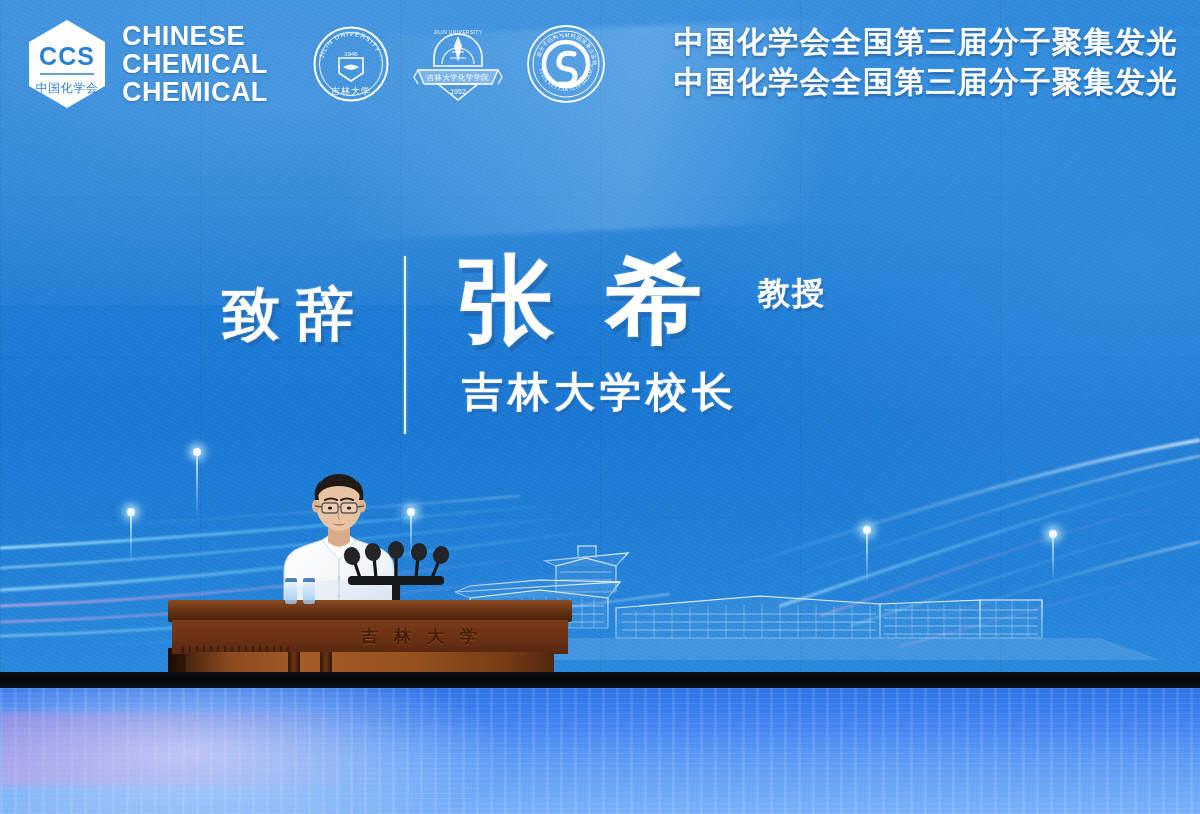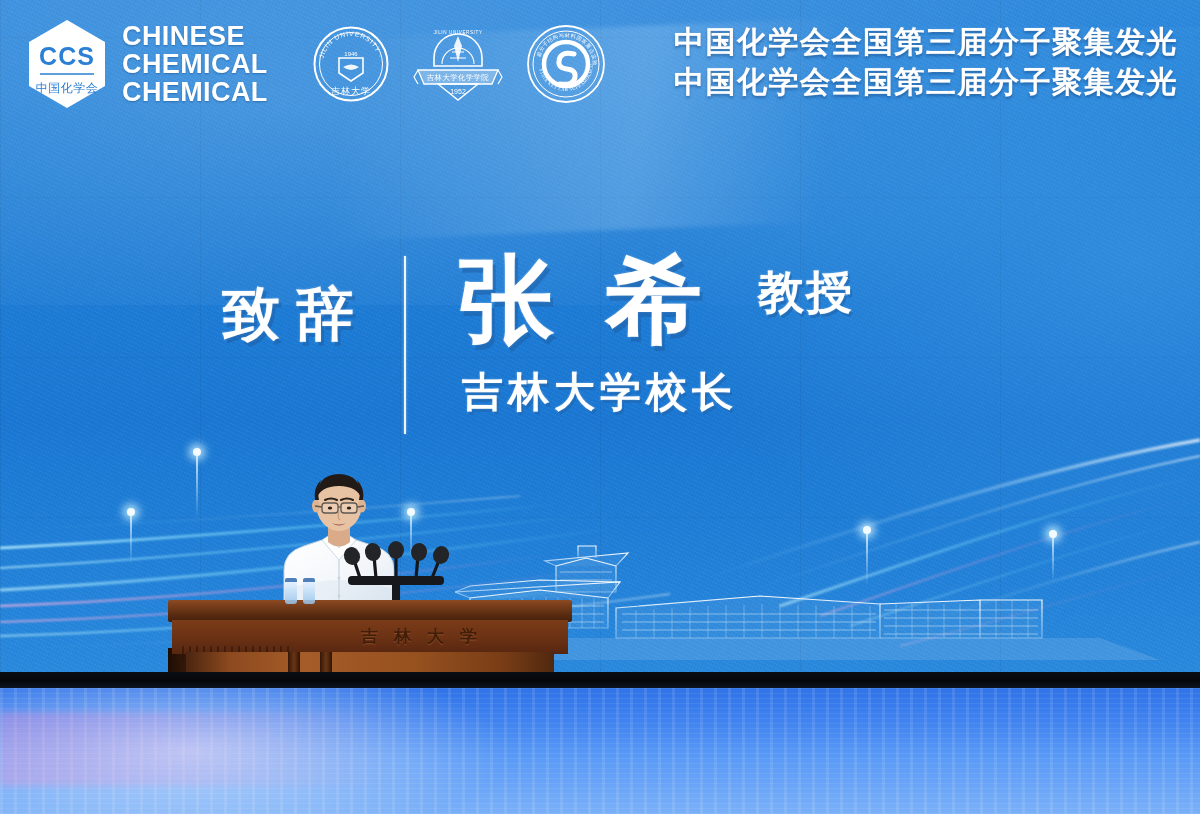--- a/index.html
+++ b/index.html
@@ -99,21 +99,21 @@
   }
   .hl-right{margin-left:52px;}
   .hl-nameline{display:flex;align-items:center;}
   .hl-name{
     color:#ffffff;font-family:"Liberation Serif","DejaVu Serif",serif;font-weight:bold;
     font-size:96px;line-height:1.02;letter-spacing:52px;
     text-shadow:3px 5px 0 rgba(30,95,165,.55), 0 0 2px rgba(255,255,255,.5);
   }
   .hl-honorific{
     color:#ffffff;font-family:Liberation Serif, serif;font-weight:bold;
-    font-size:46px;line-height:1;letter-spacing:2px;margin-left:4px;position:relative;top:-8px;
+    font-size:32px;line-height:1;letter-spacing:2px;margin-left:4px;position:relative;top:-8px;
     text-shadow:2px 3px 0 rgba(30,95,165,.55), 0 0 2px rgba(255,255,255,.5);
   }
   .hl-role{
     color:#ffffff;font-family:"Liberation Serif","DejaVu Serif",serif;font-weight:bold;
     font-size:41px;line-height:1;letter-spacing:5px;margin-top:22px;margin-left:4px;
     text-shadow:2px 3px 0 rgba(30,95,165,.5), 0 0 2px rgba(255,255,255,.45);
   }
 
   
   .stage-edge{

